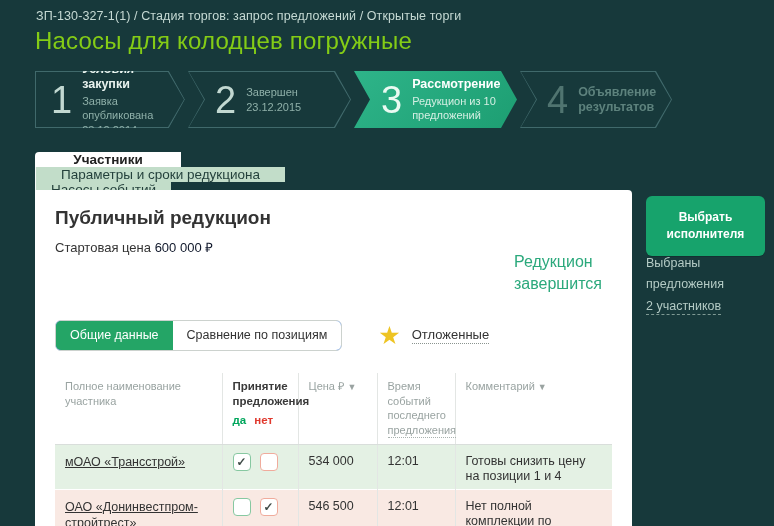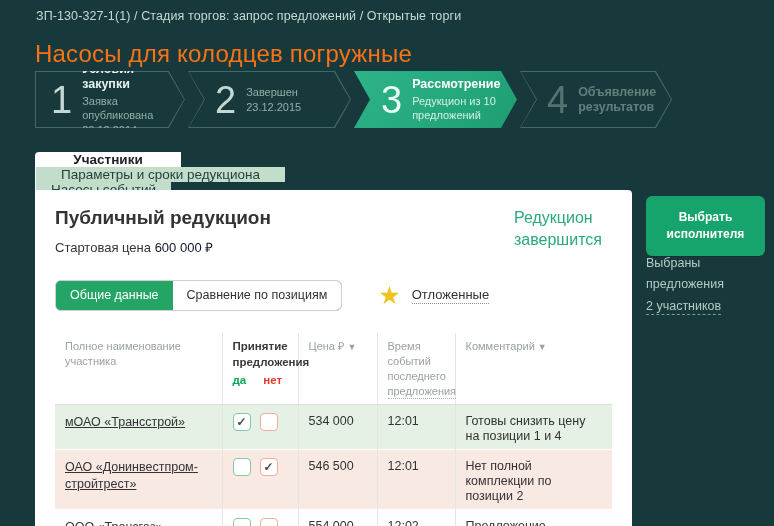--- a/index.html
+++ b/index.html
@@ -10,22 +10,22 @@
     font-family:"Liberation Sans", sans-serif;
     -webkit-font-smoothing:antialiased;
   }
 
   
   .breadcrumb {
     position:absolute; left:36px; top:9px;
     font-size:12.5px; color:#c6dad4; letter-spacing:.1px; cursor:pointer;
   }
   .page-title {
-    position:absolute; left:35px; top:40px;
-    font-size:24px; font-weight:500; color:#f97316; letter-spacing:.2px;
+    position:absolute; left:35px; top:27px;
+    font-size:24px; font-weight:500; color:#84cc16; letter-spacing:.2px;
   }
 
   
   .steps { position:absolute; left:35px; top:71px; height:57px; display:flex; gap:3px; }
   .step { position:relative; height:57px; }
   .step .shape { position:absolute; inset:0; background:#40696b; }
   .step .shape-inner { position:absolute; inset:1px; background:#17393b; }
   .cp-first, .cp-first .shape, .step-w1 .shape-inner {
     clip-path: polygon(0 0, calc(100% - 16px) 0, 100% 50%, calc(100% - 16px) 100%, 0 100%);
   }
@@ -66,21 +66,21 @@
   
   .panel {
     position:absolute; left:35px; top:190px; width:597px; height:400px;
     background:#ffffff; border-radius:0 4px 4px 4px;
     padding:17px 20px 0 20px; overflow:hidden;
   }
   .panel-head { display:flex; justify-content:space-between; }
   .panel-title { font-size:19px; font-weight:bold; color:#333; }
   .start-price { margin-top:9px; font-size:13px; color:#333; }
   .price-val { color:#0f172a; }
-  .deadline { display:flex; gap:16px; padding-right:2px; }
+  .deadline { display:flex; gap:16px; padding-right:2px;margin-top:44px; }
   .deadline-label { font-size:16px; line-height:1.4; color:#2ba97c; width:96px; }
   .deadline-values { font-size:16px; line-height:1.4; color:#1f9c6e; }
   .deadline-date, .deadline-time { font-weight:bold; }
   .deadline-tz { font-weight:normal; }
 
   
   .view-row { margin-top:24px; display:flex; align-items:center; }
   .segmented {
     display:inline-flex; border:1px solid #ccd2ce; border-radius:6px; overflow:hidden;
     background:#3b82f6;
@@ -103,21 +103,21 @@
   }
   col.c-name { width:167px; } col.c-acc { width:76px; }
   col.c-price { width:79px; } col.c-time { width:78px; } col.c-comm { width:157px; }
   .bids th {
     font-size:11px; font-weight:normal; color:#99a3a1; text-align:left;
     vertical-align:top; padding:6px 8px 6px 10px; line-height:1.35;
     border-right:1px solid #e3e6e4; border-bottom:1px solid #d9dedb;
   }
   .bids th:last-child { border-right:none; }
   .th-accept { color:#3a3a3a; font-weight:bold; font-size:11.5px; }
-  .yn-row { margin-top:3px; display:flex; gap:17px; font-weight:bold; font-size:11.5px; }
+  .yn-row { margin-top:3px; display:flex; gap:8px; font-weight:bold; font-size:11.5px; }
   .yn-yes { color:#00a65c; } .yn-no { color:#e0392e; }
   .sort-arrow { color:#9aa3a1; font-size:9px; margin-left:3px; }
   .dotted-u { border-bottom:1px dotted #a9b2af; padding-bottom:1px; }
   .bids td {
     font-size:12.5px; color:#333; vertical-align:top;
     padding:9px 8px 5px 10px; line-height:1.2;
     border-right:1px solid #e3e6e4; border-top:1px solid #ffffff;
   }
   .bids td:last-child { border-right:none; }
   .bids tr.row--green td { background:#e4f1e4; }

